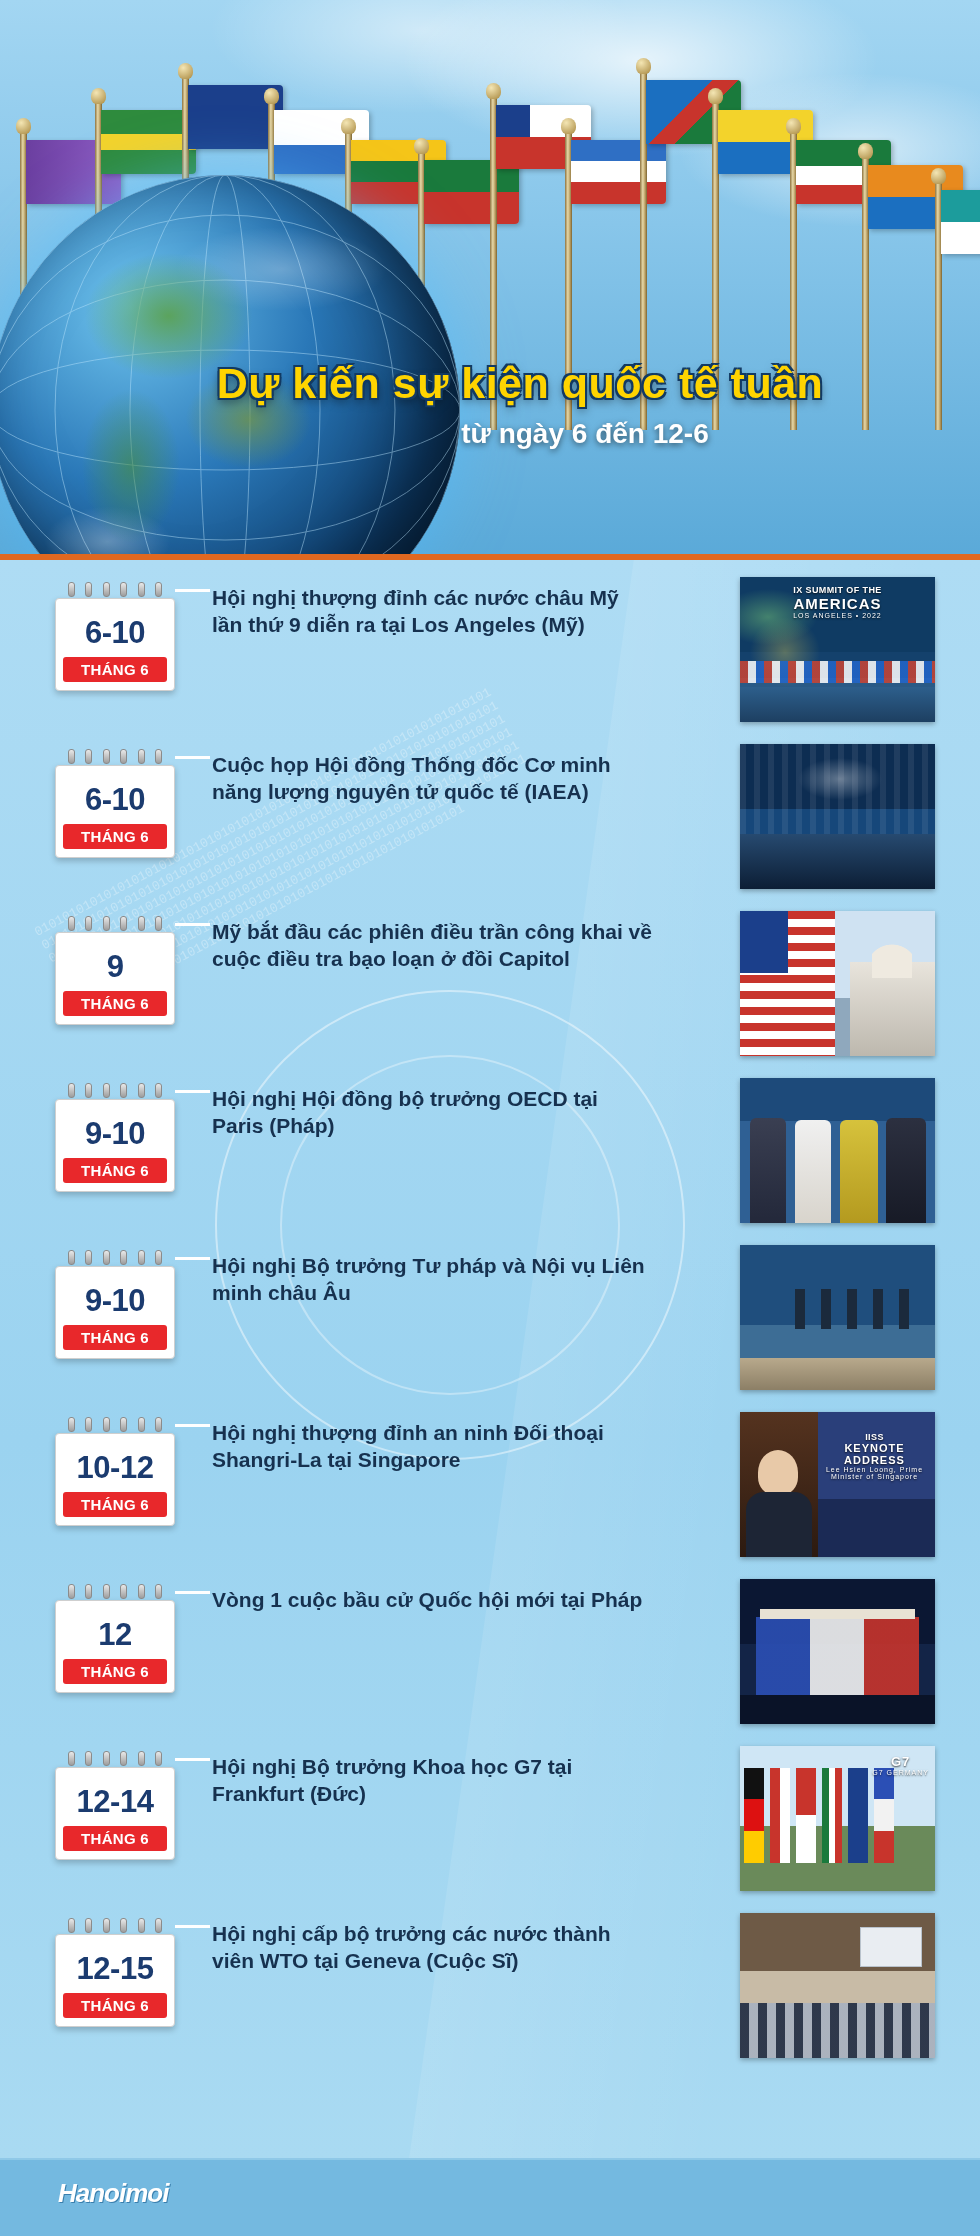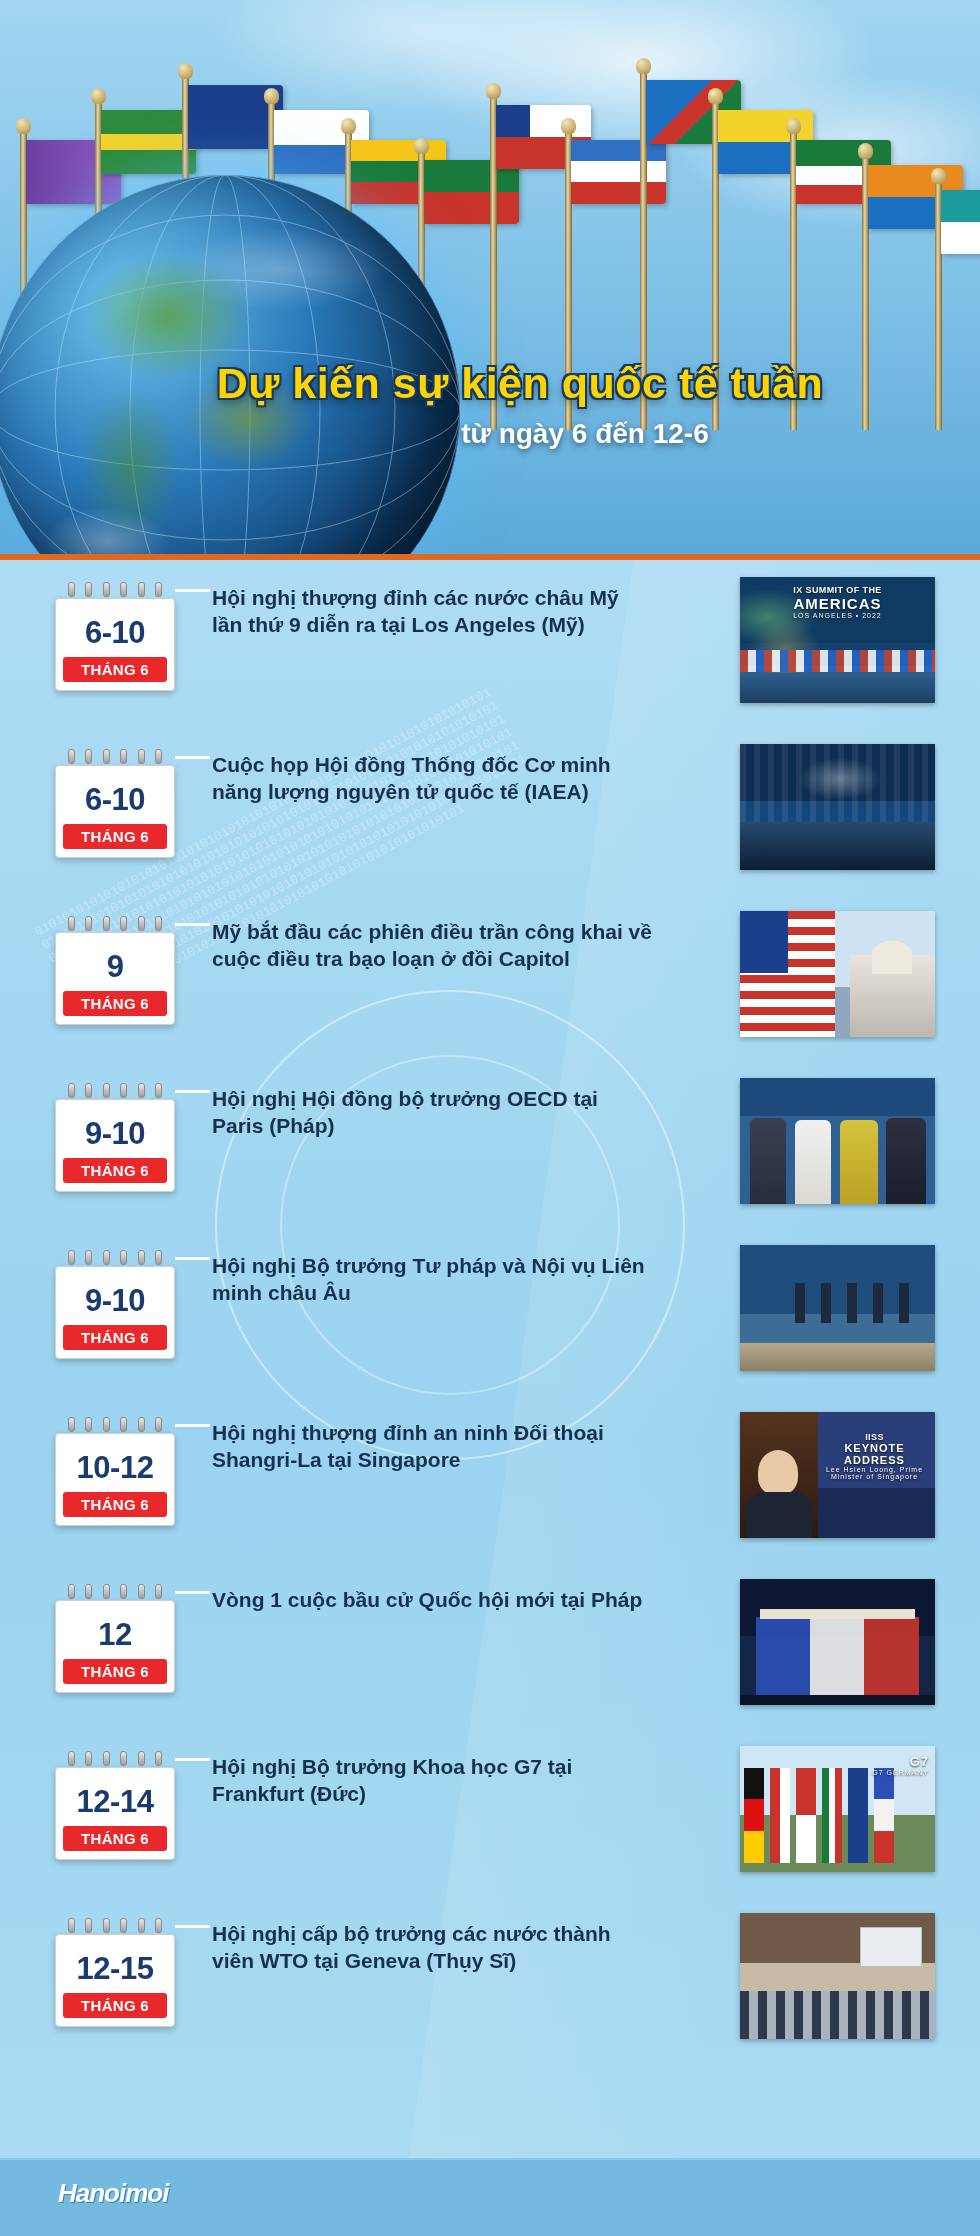--- a/index.html
+++ b/index.html
@@ -216,21 +216,21 @@
     margin-top: 12px;
     width: 440px;
     font-size: 21px;
     font-weight: bold;
     color: #16314f;
     line-height: 27px;
   }
   .thumb {
     position: absolute;
     right: 45px; top: 5px;
-    width: 195px; height: 126px;
+    width: 195px; height: 145px;
     overflow: hidden;
     box-shadow: 0 2px 5px rgba(0,0,0,0.3);
     background: #2b4a6b;
     margin-left: 7px;
   }
   .thumb .ph { position: absolute; inset: 0; }
   .thumb .cap {
     position: absolute;
     left: 0; right: 0; top: 8px;
     text-align: center;
@@ -567,21 +567,21 @@
     <div class="connector"></div>
     <div class="row-text">Hội nghị Bộ trưởng Khoa học G7 tại Frankfurt (Đức)</div>
     <div class="thumb">
       <div class="ph" style="background:linear-gradient(180deg,#cfe6f5 0 55%,#6a8a5a 55%);"></div>
       <div class="ph" style="left:4px;top:22px;width:20px;height:95px;background:linear-gradient(180deg,#111 0 33%,#d11 33% 66%,#fc0 66%);"></div>
       <div class="ph" style="left:30px;top:22px;width:20px;height:95px;background:linear-gradient(90deg,#c8342c 0 50%,#fff 50%);"></div>
       <div class="ph" style="left:56px;top:22px;width:20px;height:95px;background:linear-gradient(180deg,#c8342c 0 50%,#fff 50%);"></div>
       <div class="ph" style="left:82px;top:22px;width:20px;height:95px;background:linear-gradient(90deg,#1a7a3c 0 33%,#fff 33% 66%,#c8342c 66%);"></div>
       <div class="ph" style="left:108px;top:22px;width:20px;height:95px;background:#1b3f8b;"></div>
       <div class="ph" style="left:134px;top:22px;width:20px;height:95px;background:linear-gradient(180deg,#2b4fb5 0 33%,#f2f2f2 33% 66%,#c8342c 66%);"></div>
-      <div class="cap" style="left:auto;right:6px;top:8px;text-align:right;">
+      <div class="cap" style="left:auto;right:6px;top:8px;text-align:center;">
         <span class="big" style="font-size:13px;">G7</span>
         <span class="small">G7 GERMANY</span>
       </div>
     </div>
   </div>
 
   <div class="row">
     <div class="cal">
       <div class="cal-rings">
         <span class="ring"></span>
@@ -590,21 +590,21 @@
           <span class="ring"></span>
           <span class="ring"></span>
           <span class="ring"></span>
       </div>
       <div class="cal-body">
         <div class="cal-day">12-15</div>
         <div class="cal-month">THÁNG 6</div>
       </div>
     </div>
     <div class="connector"></div>
-    <div class="row-text">Hội nghị cấp bộ trưởng các nước thành viên WTO tại Geneva (Thụy Sĩ)</div>
+    <div class="row-text">Hội nghị cấp bộ trưởng các nước thành viên WTO tại Geneva (Cuộc Sĩ)</div>
     <div class="thumb">
       <div class="ph" style="background:linear-gradient(180deg,#6e5a46 0 40%,#c8bba6 40% 62%,#8d97a4 62%);"></div>
       <div class="ph" style="top:62%;background:repeating-linear-gradient(90deg, rgba(30,40,60,.85) 0 9px, rgba(200,205,215,.5) 9px 18px);"></div>
       <div class="ph" style="top:14px;left:120px;width:62px;height:40px;background:#e9edf2;border:1px solid #b9c2cc;"></div>
     </div>
   </div>
 
 </div>
 
 <div class="footer">

